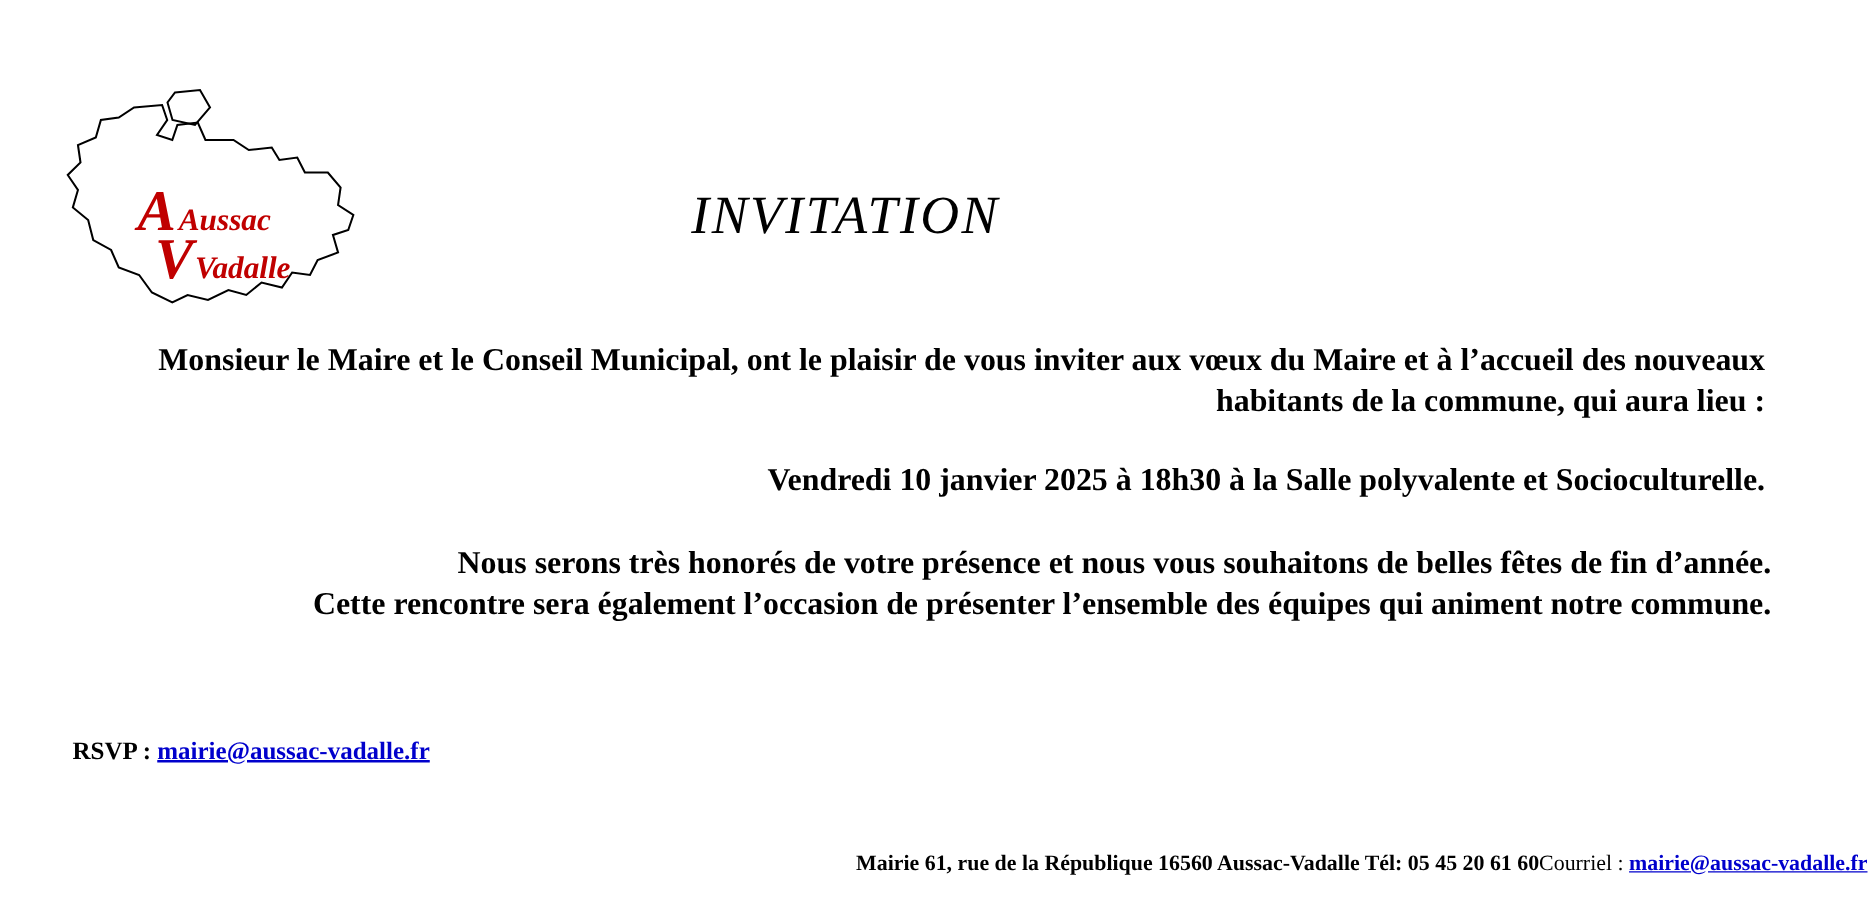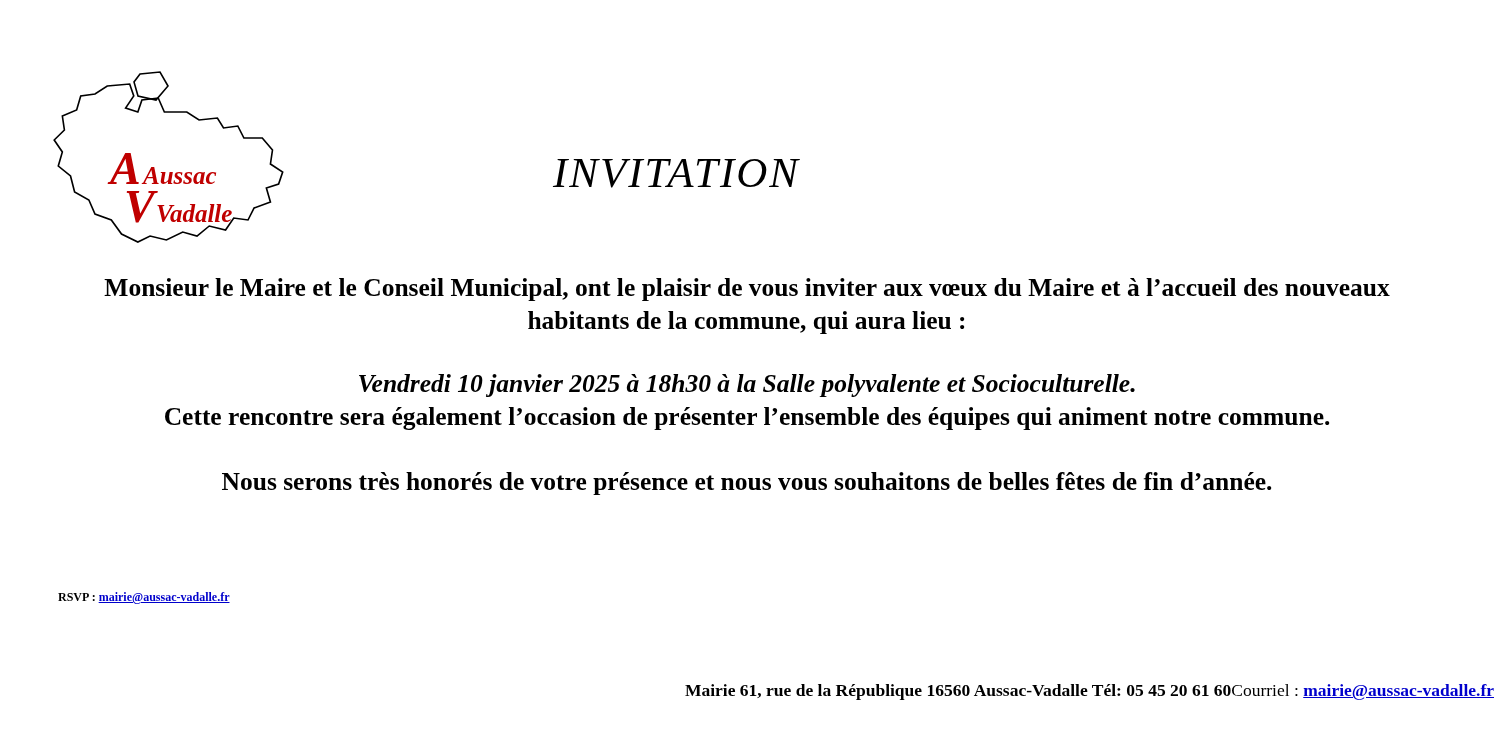--- a/index.html
+++ b/index.html
@@ -52,45 +52,45 @@
   .body-block {
     position: absolute;
     left: 0;
     top: 272px;
     width: 1494px;
   }
   .para {
     font-weight: bold;
     font-size: 25.5px;
     line-height: 1.28;
-    text-align: center;
+    text-align: right;
     margin: 0 auto;
   }
   .para.p1 {
     width: 1330px;
     margin-bottom: 31px;
   }
   .para.p2 {
     width: 1330px;
-    font-style: italic;
+    margin-bottom: 33px;
   }
   .para.p3 {
     width: 1340px;
     margin-bottom: 32px;
   }
   .para.p4 {
     width: 1340px;
   }
 
   
   .rsvp {
     position: absolute;
     left: 58px;
     top: 590px;
-    font-size: 12px;
+    font-size: 20px;
     font-weight: bold;
     white-space: nowrap;
   }
   .rsvp .label {
     color: #000;
   }
   .mail-link {
     color: #0000cc;
     text-decoration: underline;
     font-weight: bold;
@@ -140,22 +140,22 @@
         <text x="108" y="160" font-size="25" font-weight="bold">Vadalle</text>
       </g>
     </svg>
   </div>
 
   <div class="doc-title">INVITATION</div>
 
   <div class="body-block">
     <p class="para p1">Monsieur le Maire et le Conseil Municipal, ont le plaisir de vous inviter aux vœux du Maire et à l’accueil des nouveaux habitants de la commune, qui aura lieu :</p>
     <p class="para p2">Vendredi 10 janvier 2025 à 18h30 à la Salle polyvalente et Socioculturelle.</p>
+    <p class="para p4">Nous serons très honorés de votre présence et nous vous souhaitons de belles fêtes de fin d’année.</p>
     <p class="para p3">Cette rencontre sera également l’occasion de présenter l’ensemble des équipes qui animent notre commune.</p>
-    <p class="para p4">Nous serons très honorés de votre présence et nous vous souhaitons de belles fêtes de fin d’année.</p>
   </div>
 
   <div class="rsvp">
     <span class="label">RSVP : </span><a class="mail-link" href="#">mairie@aussac-vadalle.fr</a>
   </div>
 
   <div class="footer">
     <span class="strong nowrap">Mairie 61, rue de la République 16560 Aussac-Vadalle Tél</span><span class="strong">: </span><span class="strong">05 45 20 61 60</span><span class="plain">Courriel : </span><a class="mail-link" href="#">mairie@aussac-vadalle.fr</a>
   </div>
 

